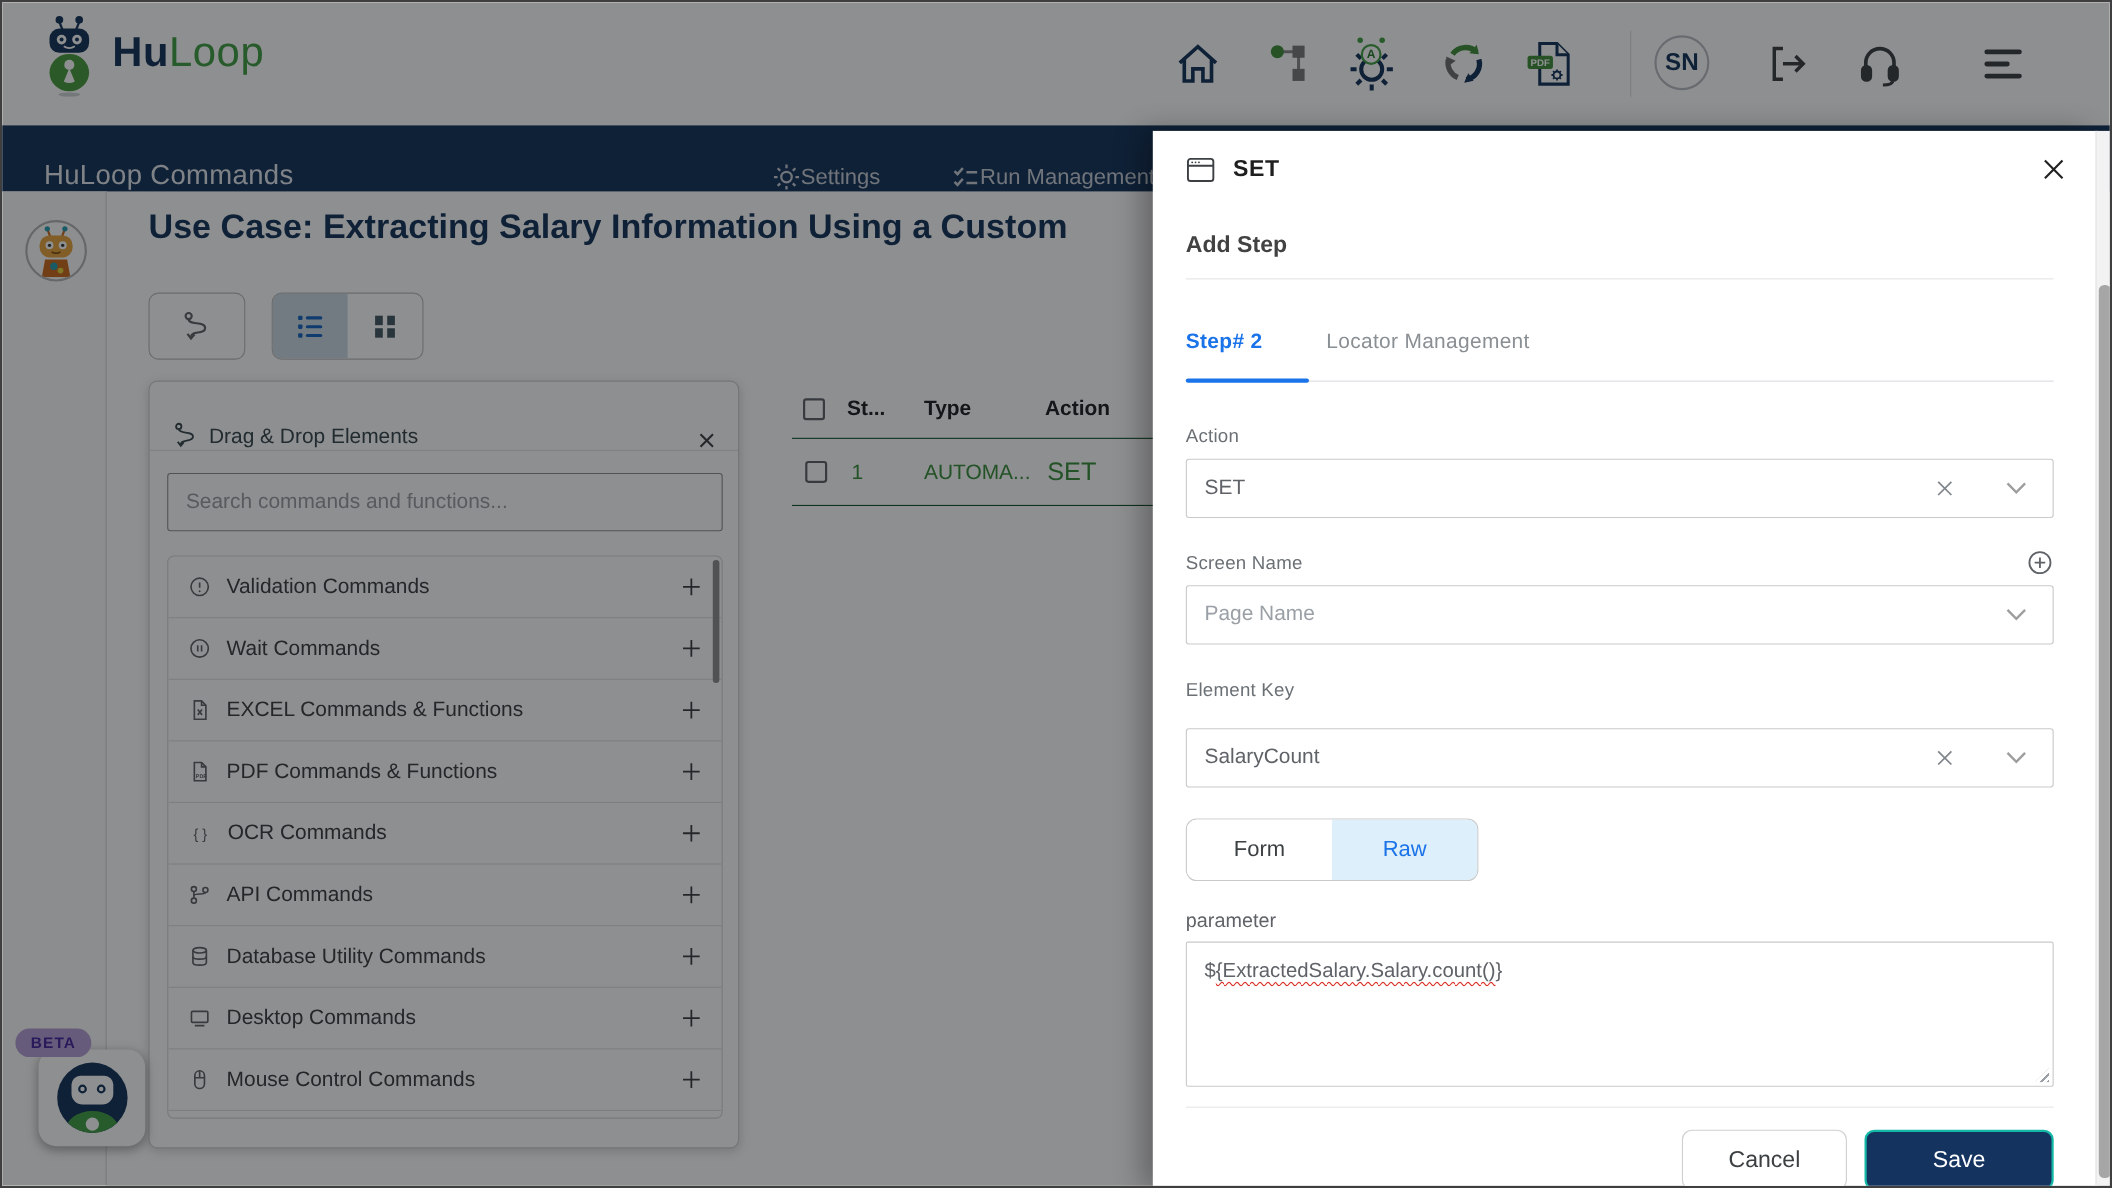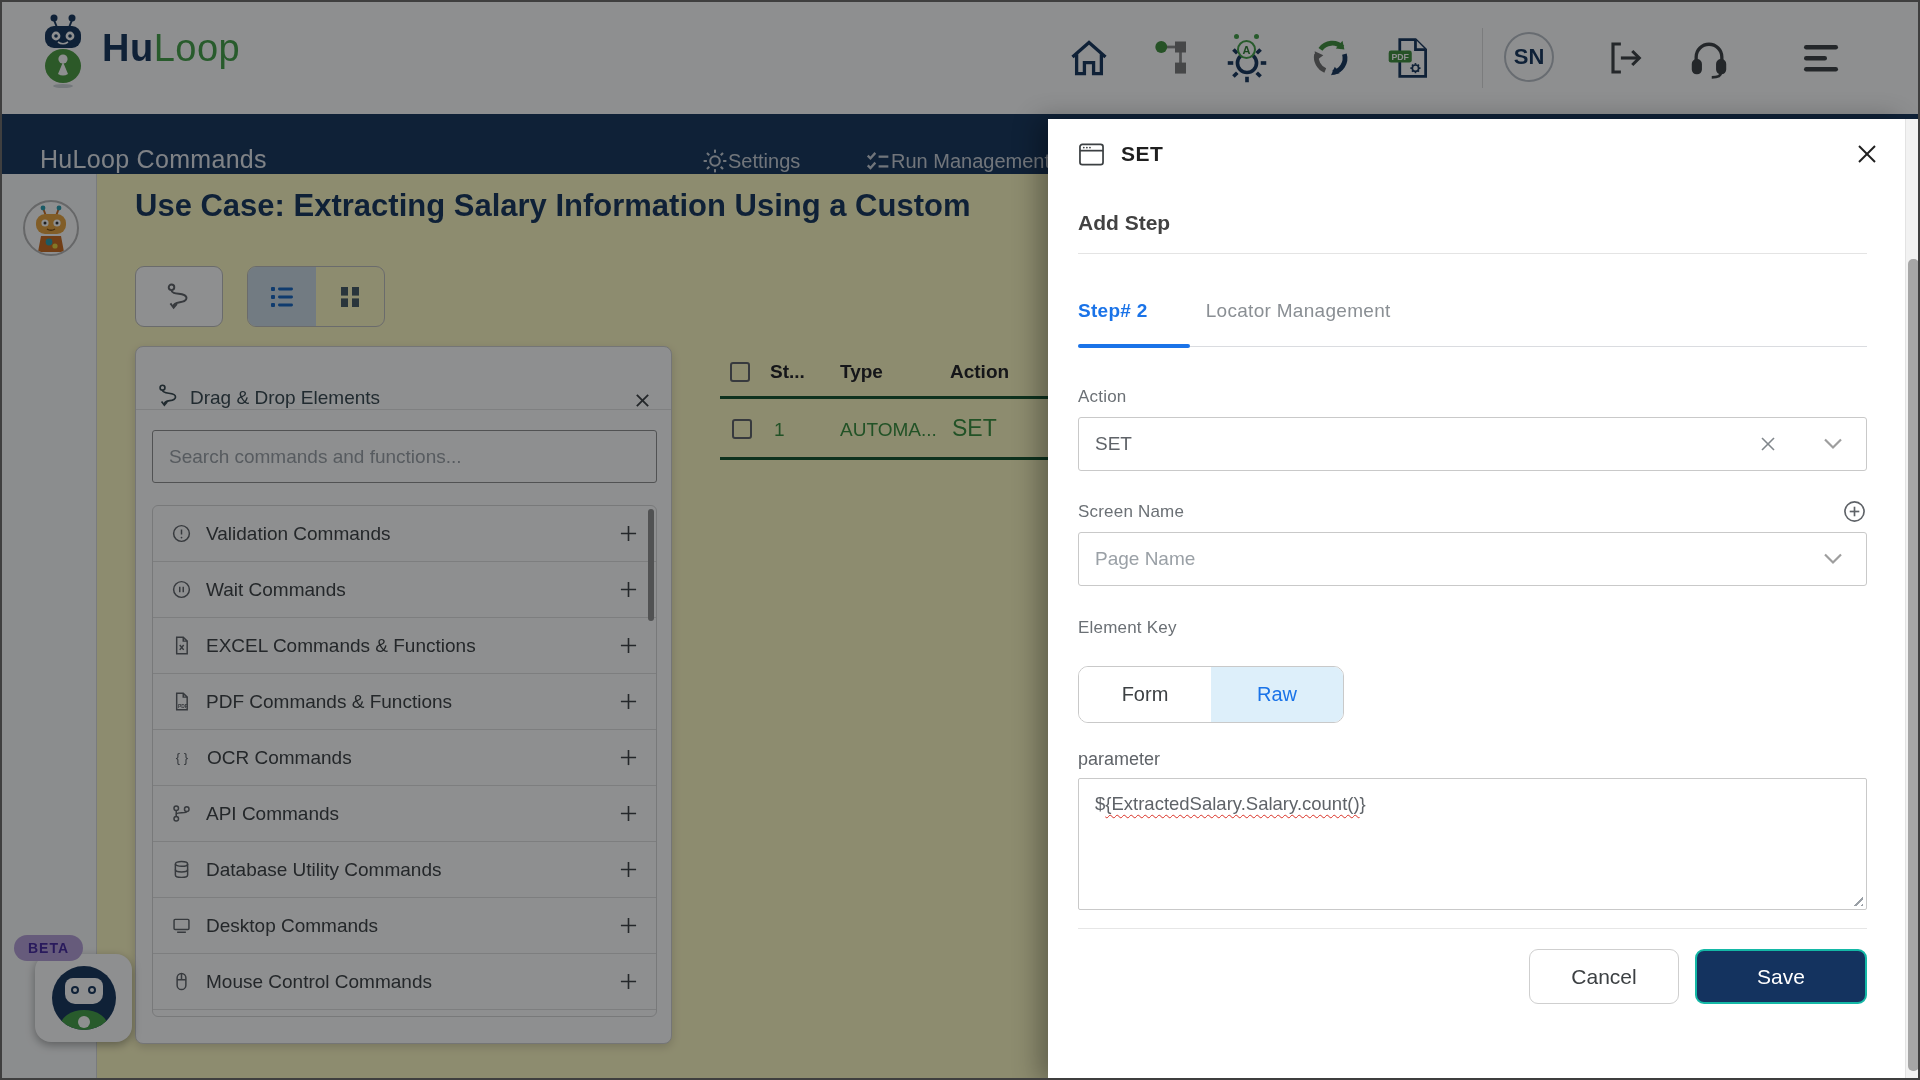--- a/index.html
+++ b/index.html
@@ -1,17 +1,17 @@
 <!DOCTYPE html>
 <html><head>
 <meta charset="utf-8">
 <style>
   * { margin:0; padding:0; box-sizing:border-box; }
   body { background:#2b2b2b; font-family:"Liberation Sans", sans-serif; }
-  .vp { position:relative; width:1920px; height:1080px; background:#fef9c3; overflow:hidden;
+  .vp { position:relative; width:1920px; height:1080px; background:#ffffff; overflow:hidden;
         border:2px solid #3f3f3f; font-family:"Liberation Sans", sans-serif; }
 
   
   .top-header { position:absolute; left:0; top:0; width:100%; height:112px; background:#ffffff; }
   .logo { position:absolute; left:34px; top:8px; display:flex; align-items:flex-end; gap:12px; }
   .logo-text { font-size:38px; font-weight:700; color:#16355c; letter-spacing:.5px; padding-bottom:18px; }
   .logo-text .loop { color:#43a047; font-weight:400; }
   .hicon { position:absolute; top:30px; width:50px; height:52px; display:flex; align-items:center; justify-content:center; cursor:pointer; }
   .hdr-divider { position:absolute; left:1480px; top:26px; height:60px; border-left:1px solid #dcdcdc; }
   .avatar { position:absolute; left:1502px; top:30px; width:50px; height:50px; border-radius:50%;
@@ -67,21 +67,21 @@
                font-size:19px; color:#3c4043; padding:0 16px; outline:none; background:#fff; font-family:"Liberation Sans",sans-serif; }
   .dp-search::placeholder { color:#9aa0a6; }
   .dp-list { position:relative; margin:22px 16px 0 16px; width:505px; height:512px; border:1px solid #d7d7d7; border-radius:6px; overflow:hidden; }
   .dp-item { height:56px; display:flex; align-items:center; gap:14px; padding:0 18px; border-bottom:1px solid #e0e0e0; cursor:pointer; color:#5f6368; }
   .dp-item .lbl { font-size:19px; color:#3c4043; }
   .dp-item .plus { margin-left:auto; display:flex; }
   .dp-scroll { position:absolute; right:2px; top:3px; width:6px; height:112px; background:#8f8f8f; border-radius:3px; }
 
   
   .steps-table { position:absolute; left:718px; top:344px; width:430px; }
-  .st-row { position:relative; border-bottom:3px solid #14532d; }
+  .st-row { position:relative; border-bottom:1px solid #14532d; }
   .st-head { height:53px; }
   .st-body { height:61px; }
   .cbox { position:absolute; width:20px; height:20px; border:2px solid #5f6368; border-radius:3px; background:transparent; top:16px; cursor:pointer; }
   .st-head .cbox { left:10px; }
   .st-body .cbox { left:12px; top:20px; }
   .hcell { position:absolute; top:15px; font-size:19px; font-weight:700; color:#202124; }
   .gcell { position:absolute; color:#388e3c; font-size:19px; }
 
   
   .overlay { position:absolute; inset:0; background:rgba(8,10,14,.46); z-index:40; }
@@ -567,20 +567,32 @@
       <div class="selectbox" style="margin-top:8px">
         <span class="sel-value placeholder">Page Name</span>
         <span class="sel-icons">
           <svg width="22" height="14" viewBox="0 0 22 14" fill="none" stroke="#9e9e9e" stroke-width="2.2">
               <path d="M3 2.5 L11 10.5 L19 2.5"></path>
             </svg>
         </span>
       </div>
 
       <div class="f-label" style="margin-top:32px">Element Key</div>
+      <div class="selectbox mt-big">
+        <span class="sel-value">SalaryCount</span>
+        <span class="sel-icons">
+          <svg width="20" height="20" viewBox="0 0 20 20" stroke="#80868b" stroke-width="1.6">
+              <line x1="4" y1="4" x2="16" y2="16"></line>
+              <line x1="16" y1="4" x2="4" y2="16"></line>
+            </svg>
+          <svg width="22" height="14" viewBox="0 0 22 14" fill="none" stroke="#9e9e9e" stroke-width="2.2">
+              <path d="M3 2.5 L11 10.5 L19 2.5"></path>
+            </svg>
+        </span>
+      </div>
 
       <div class="seg-toggle">
         <span class="seg">Form</span>
         <span class="seg active">Raw</span>
       </div>
 
       <div class="param-label">parameter</div>
       <div class="param-area">
         <span><span>$</span><span class="squiggle">{ExtractedSalary.Salary.count()</span><span>}</span></span>
         <span class="resize-corner"></span>

